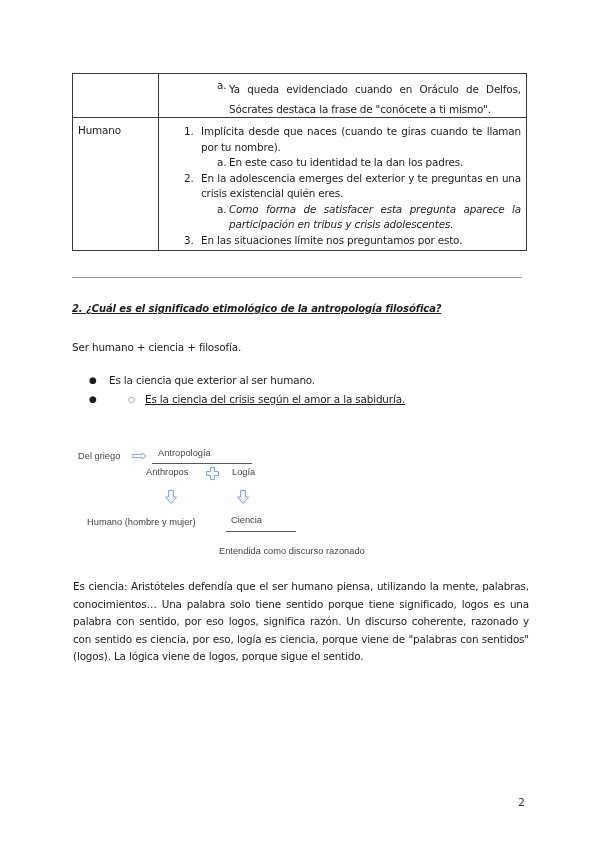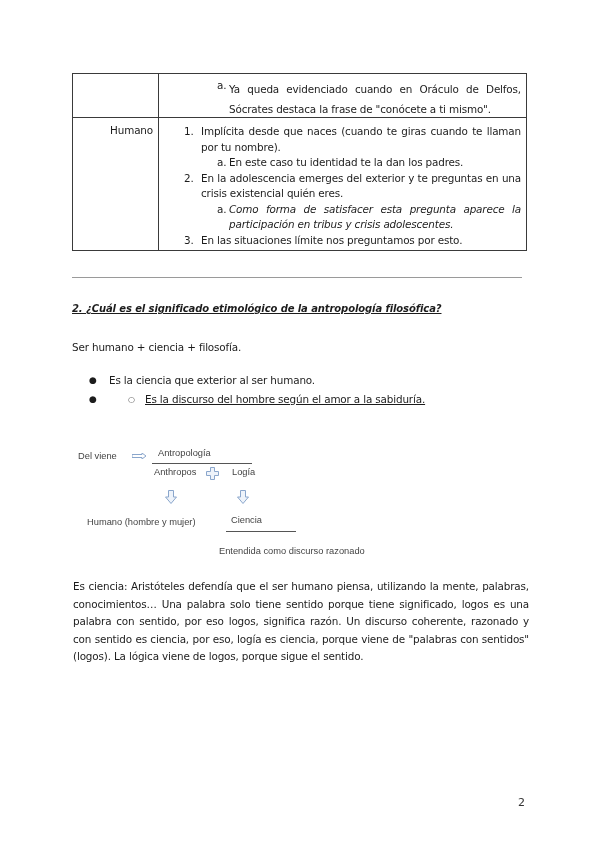--- a/index.html
+++ b/index.html
@@ -5,21 +5,21 @@
     html, body { margin: 0; padding: 0; }
     body {
       width: 600px; height: 848px; background: #ffffff; position: relative;
       font-family: "DejaVu Sans", sans-serif; color: #1c1c1c; overflow: hidden;
     }
     .txt { font-size: 10.4px; letter-spacing: -0.15px; line-height: 15.5px; }
 
     
     .tbl { position: absolute; left: 72px; top: 73px; width: 455px; border: 1px solid #3a3a3a; border-collapse: collapse; }
     .tbl td { border: 1px solid #3a3a3a; vertical-align: top; padding: 0; }
-    .col1 { width: 85px; text-align: right; }
+    .col1 { width: 85px; }
     .cell-l { padding: 4px 5px; font-size: 10.4px; letter-spacing: -0.15px; }
     .r1 { height: 41px; }
     .r2 { height: 133px; }
 
     .item { position: relative; }
     .lvl1 { padding-left: 42px; padding-right: 5px; }
     .lvl2 { padding-left: 70px; padding-right: 5px; }
     .marker { position: absolute; }
     .lvl1 .marker { left: 25px; }
     .lvl2 .marker { left: 58px; }
@@ -110,32 +110,32 @@
 <div class="bul txt">
   <div class="b" style="margin-bottom:3px;">
     <span class="dot">●</span>
     <span>Es la ciencia que exterior al ser humano.</span>
   </div>
   <div class="b" style="margin-bottom:3px;">
     <span class="dot">●</span>
   </div>
   <div class="sb">
     <span class="circ">○</span>
-    <span>Es la discurso del hombre según el amor a la sabiduría.</span>
+    <span>Es la ciencia del crisis según el amor a la sabiduría.</span>
   </div>
 </div>
 
 <div class="diag">
-  <span class="t" style="left:8px; top:11px;">Del viene</span>
+  <span class="t" style="left:8px; top:11px;">Del griego</span>
   <svg class="arrow-r" viewBox="0 0 14 6">
     <path d="M0 1.5 H10 V0 L14 3 L10 6 V4.5 H0 Z" fill="none" stroke="#8aa6cc" stroke-width="1"></path>
   </svg>
   <span class="t" style="left:88px; top:8px;">Antropología</span>
   <div class="line" style="left:82px; top:23px; width:100px;"></div>
-  <span class="t" style="left:84px; top:27px;">Anthropos</span>
+  <span class="t" style="left:76px; top:27px;">Anthropos</span>
   <svg class="plus" width="13" height="13" viewBox="0 0 13 13">
     <path d="M4.5 0.5 H8.5 V4.5 H12.5 V8.5 H8.5 V12.5 H4.5 V8.5 H0.5 V4.5 H4.5 Z" fill="#eef3fa" stroke="#8aa6cc" stroke-width="1"></path>
   </svg>
   <span class="t" style="left:162px; top:27px;">Logía</span>
   <svg class="down" style="left:95px; top:50px;" width="12" height="14" viewBox="0 0 12 14">
     <path d="M3.5 0.5 H8.5 V7 H11.5 L6 13.5 L0.5 7 H3.5 Z" fill="#eef3fa" stroke="#8aa6cc" stroke-width="1"></path>
   </svg>
   <svg class="down" style="left:167px; top:50px;" width="12" height="14" viewBox="0 0 12 14">
     <path d="M3.5 0.5 H8.5 V7 H11.5 L6 13.5 L0.5 7 H3.5 Z" fill="#eef3fa" stroke="#8aa6cc" stroke-width="1"></path>
   </svg>

